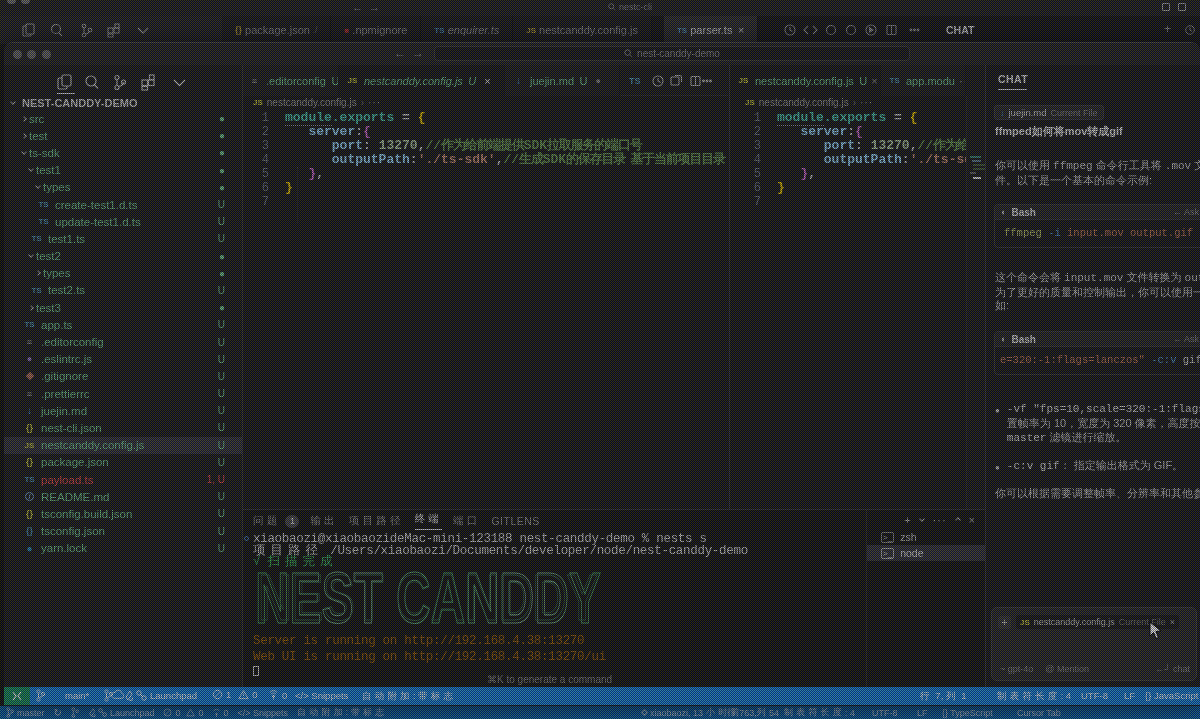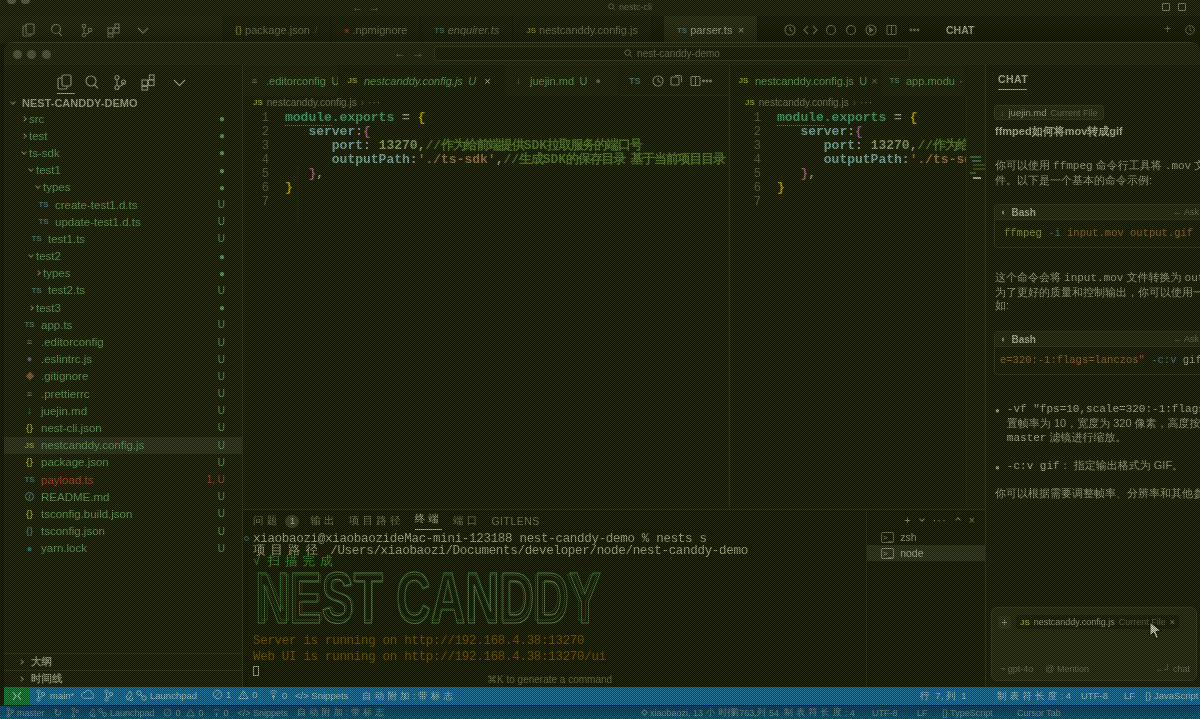--- a/index.html
+++ b/index.html
@@ -233,28 +233,20 @@
         <div class="treerow" style="padding-left:19px"><span class="fico" style="color:#4a9ddb;font-size:10px;font-weight:bold">↓</span>juejin.md<span class="badge">U</span></div>
         <div class="treerow" style="padding-left:19px"><span class="fico" style="color:#cbcb41;font-size:9px">{}</span>nest-cli.json<span class="badge">U</span></div>
         <div class="treerow" style="padding-left:19px;background:#37373d;width:239px"><span class="fico" style="color:#cbcb41">JS</span>nestcanddy.config.js<span class="badge">U</span></div>
         <div class="treerow" style="padding-left:19px"><span class="fico" style="color:#cbcb41;font-size:9px">{}</span>package.json<span class="badge">U</span></div>
         <div class="treerow" style="padding-left:19px;color:#f14c4c"><span class="fico" style="color:#519aba">TS</span>payload.ts<span class="badge" style="color:#f14c4c">1, U</span></div>
         <div class="treerow" style="padding-left:19px"><span class="fico"><span style="display:inline-flex;width:9px;height:9px;border:1px solid #7ca9d0;border-radius:50%;color:#7ca9d0;font-size:7px;align-items:center;justify-content:center;font-style:italic">i</span></span>README.md<span class="badge">U</span></div>
         <div class="treerow" style="padding-left:19px"><span class="fico" style="color:#cbcb41;font-size:9px">{}</span>tsconfig.build.json<span class="badge">U</span></div>
         <div class="treerow" style="padding-left:19px"><span class="fico" style="color:#519aba;font-size:9px">{}</span>tsconfig.json<span class="badge">U</span></div>
         <div class="treerow" style="padding-left:19px"><span class="fico" style="color:#2c8ebb;font-size:10px">●</span>yarn.lock<span class="badge">U</span></div>
       </div>
-      <div class="abs" style="left:0;top:588px;width:239px;border-top:1px solid #3a3a38">
-        <div class="row" style="height:16px;padding-left:12px;gap:5px;color:#c5c5c2;font-size:10.5px;font-weight:bold"><span class="chev">
-            <span class="cr"></span>
-          </span>大纲</div>
-        <div class="row" style="height:16px;padding-left:12px;gap:5px;color:#c5c5c2;font-size:10.5px;font-weight:bold;border-top:1px solid #3a3a38"><span class="chev">
-            <span class="cr"></span>
-          </span>时间线</div>
-      </div>
     </div>
     <div class="abs" id="tabs1">
       <div class="row" style="height:31px">
         <div class="tab etab" style="width:96px;padding:0 5px">
           <span class="fico" style="color:#a8a8a4;font-size:9px">≡</span>
           <span style="color:#74c991">.editorconfig U</span>
         </div>
         <div class="tab etab active" style="width:166px">
           <span class="fico" style="color:#cbcb41">JS</span>
           <span style="color:#74c991;font-style:italic">nestcanddy.config.js U</span>
@@ -435,21 +427,21 @@
       <svg class="abs" style="left:163px;top:556px" width="13" height="19" viewBox="0 0 13 19">
         <path d="M1 1 L1 15 L4.5 11.5 L7 17.5 L9.5 16.5 L7 10.5 L12 10 Z" fill="#fff" stroke="#000" stroke-width="1"></path>
       </svg>
     </div>
     <div class="abs" id="status">
       <div class="abs row" style="left:0;top:0;width:26px;height:18px;background:#1a9160;justify-content:center">
         <svg width="10" height="10" viewBox="0 0 10 10" fill="none" stroke="#fff" stroke-width="1.2">
           <path d="M1 1 L4 5 L1 9 M9 1 L6 5 L9 9"></path>
         </svg>
       </div>
-      <span class="abs row" style="left:32px;top:2px;gap:5px"><svg width="9" height="13" viewBox="0 0 9 13" fill="none" stroke="#eaf4fd">
+      <span class="abs row" style="left:32px;top:2px;gap:20px"><svg width="9" height="13" viewBox="0 0 9 13" fill="none" stroke="#eaf4fd">
           <circle cx="2.5" cy="2.5" r="1.6"></circle>
           <circle cx="2.5" cy="10.5" r="1.6"></circle>
           <circle cx="7" cy="5" r="1.6"></circle>
           <path d="M2.5 4.1 v4.8 M3.5 8.5 q3.5-1 3.5-2"></path>
         </svg>main*<svg width="13" height="13" viewBox="0 0 14 14" fill="none" stroke="#eaf4fd" style="margin-left:2px">
           <path d="M4 10 a3.2 3.2 0 1 1 .5-6.3 a3.6 3.6 0 0 1 7 .9 a2.7 2.7 0 0 1 -.6 5.4 z"></path>
         </svg></span>
       <span class="abs" style="left:100px;top:2px">
         <svg width="9" height="13" viewBox="0 0 9 13" fill="none" stroke="#eaf4fd">
           <circle cx="2.5" cy="2.5" r="1.6"></circle>

